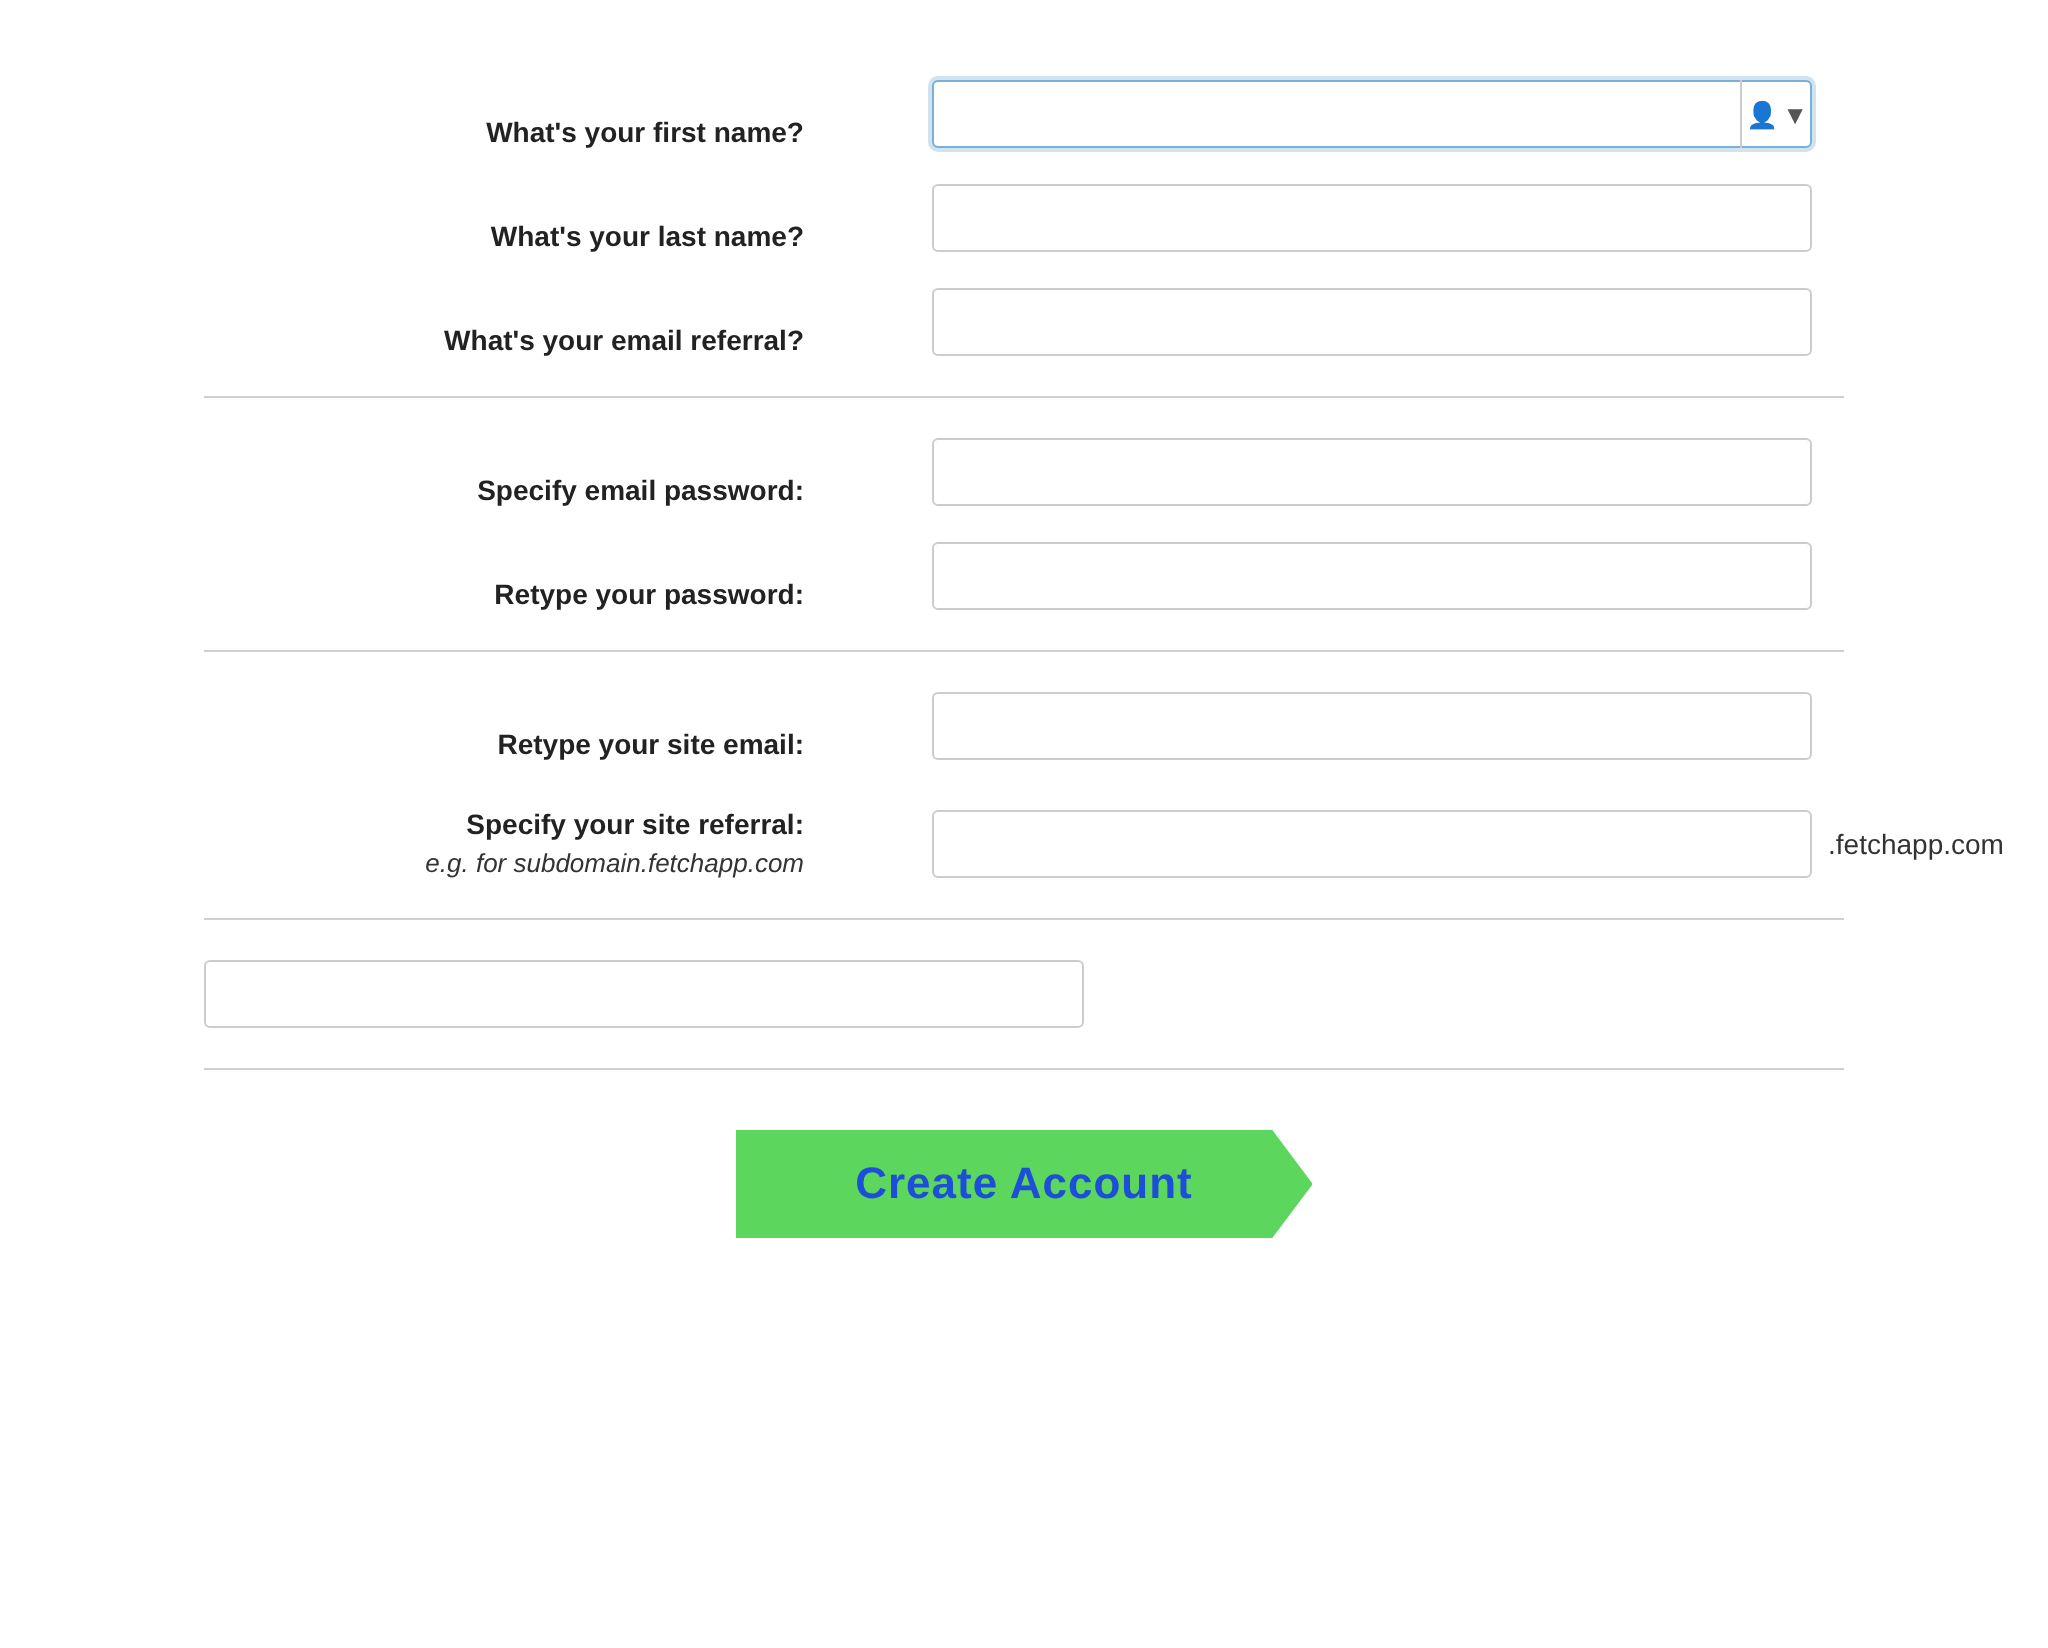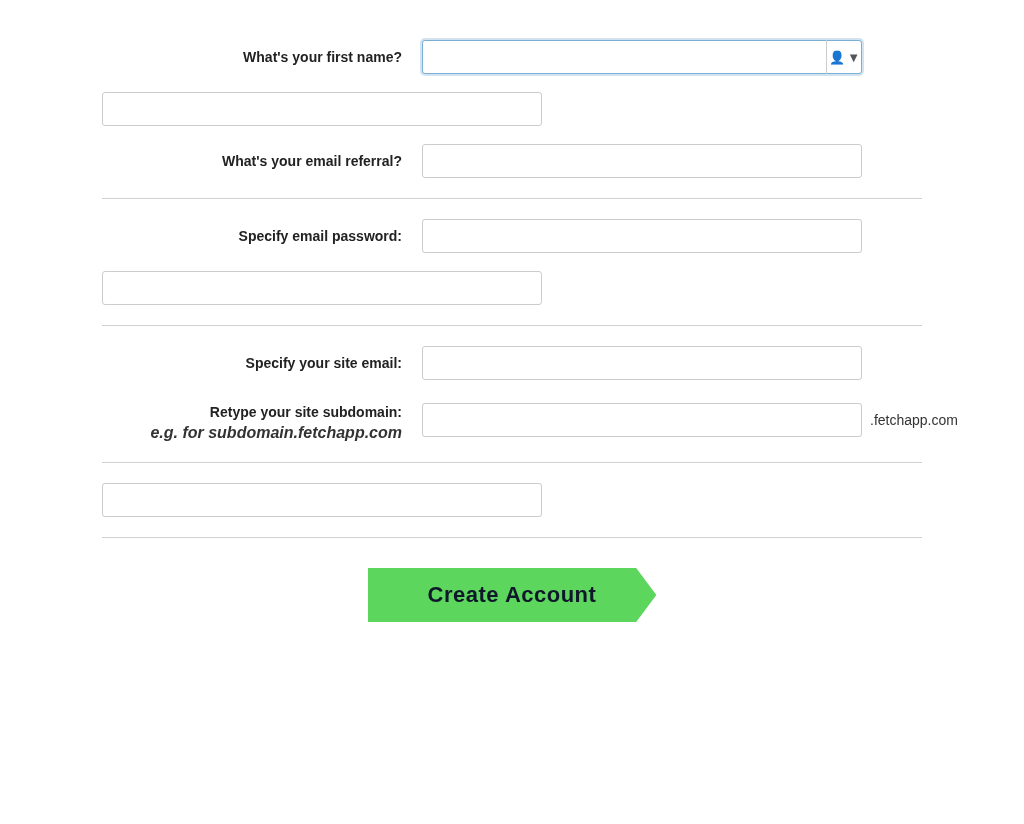--- a/index.html
+++ b/index.html
@@ -25,22 +25,23 @@
       padding: 20px 0;
       border-bottom: 1px solid #d0d0d0;
     }
 
     .form-section:last-of-type {
       border-bottom: none;
     }
 
     .form-row {
       display: flex;
-      align-items: center;
+      align-items: flex-end;
       margin-bottom: 18px;
+      gap: 44px;
     }
 
     .form-row:last-child {
       margin-bottom: 0;
     }
 
     .form-label {
       width: 320px;
       text-align: right;
       padding-right: 20px;
@@ -54,23 +55,23 @@
       text-align: right;
       padding-right: 20px;
       font-weight: bold;
       font-size: 14px;
       flex-shrink: 0;
       align-self: flex-start;
       padding-top: 6px;
     }
 
     .form-label-block .sublabel {
-      font-weight: bold;
+      font-weight: normal;
       font-style: italic;
-      font-size: 16px;
+      font-size: 13px;
       color: #333;
       display: block;
       margin-top: 4px;
     }
 
     .form-label-block .sublabel em {
       font-style: italic;
     }
 
     .input-wrapper {
@@ -133,21 +134,21 @@
     }
 
     .button-row {
       display: flex;
       justify-content: center;
       padding: 30px 0 20px 0;
     }
 
     .create-account-btn {
       background: #5cd65c;
-      color: #0f172a;
+      color: #1d4ed8;
       font-size: 22px;
       font-weight: bold;
       border: none;
       cursor: pointer;
       padding: 14px 60px;
       position: relative;
       clip-path: polygon(0% 0%, 93% 0%, 100% 50%, 93% 100%, 0% 100%);
       min-width: 280px;
       letter-spacing: 0.5px;
     }
@@ -164,54 +165,56 @@
       <div class="first-name-wrapper">
         <input type="text" autofocus="" style="">
         <button class="person-icon-btn">
           <span>👤</span>
           <span>▼</span>
         </button>
       </div>
     </div>
 
     <div class="form-row">
+      <label class="form-label">What's your last name?</label>
       <input type="text" style="">
     </div>
 
     <div class="form-row">
       <label class="form-label">What's your email referral?</label>
       <input type="email" style="">
     </div>
 
   </div>
 
   <div class="form-section">
 
     <div class="form-row">
       <label class="form-label">Specify email password:</label>
       <input type="password" style="">
     </div>
 
     <div class="form-row">
+      <label class="form-label">Retype your password:</label>
       <input type="password" style="">
     </div>
 
   </div>
 
   <div class="form-section">
 
 
     <div class="form-row">
-      <label class="form-label">Specify your site email:</label>
+      <label class="form-label">Retype your site email:</label>
       <input type="email" style="">
     </div>
 
     <div class="form-row">
       <div class="form-label-block">
-        <span>Retype your site subdomain:</span>
+        <span>Specify your site referral:</span>
         <span class="sublabel">e.g. for <em>subdomain</em>.fetchapp.com</span>
       </div>
       <div class="input-wrapper">
         <input type="text" class="subdomain-input" style="">
         <span class="subdomain-suffix">.fetchapp.com</span>
       </div>
     </div>
 
   </div>
 

